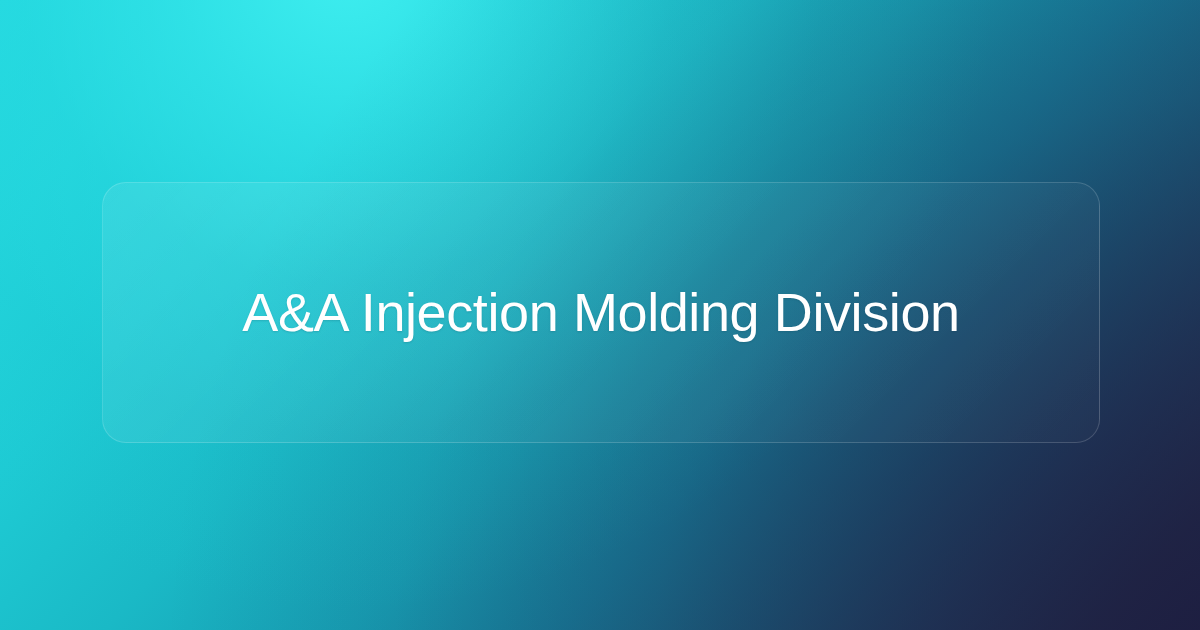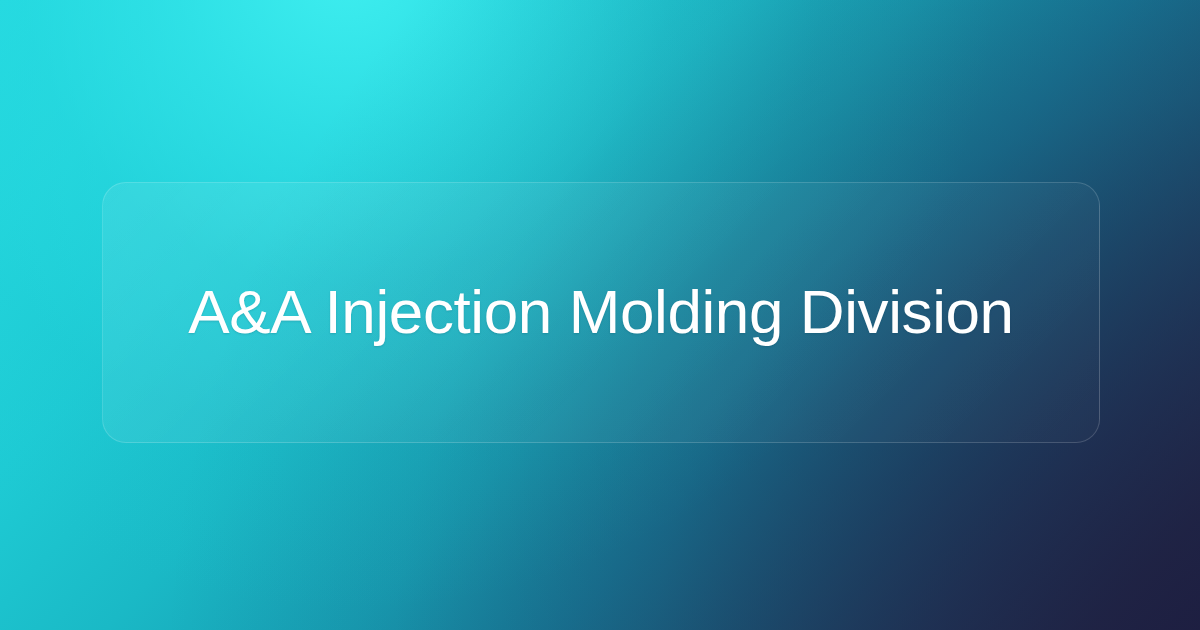--- a/index.html
+++ b/index.html
@@ -93,21 +93,21 @@
 
   .title-text {
     margin: 0;
     padding: 0 34px;
     width: 100%;
     box-sizing: border-box;
     text-align: center;
     color: #ffffff;
     font-family: "Liberation Sans", sans-serif;
     font-weight: 400;
-    font-size: 62px;
+    font-size: 54px;
     line-height: 1.14;
     letter-spacing: -0.4px;
     white-space: pre-line;
     text-shadow: 0 1px 2px rgba(10, 60, 80, 0.18);
   }
 </style>
 </head>
 <body>
 
 <div class="banner">

